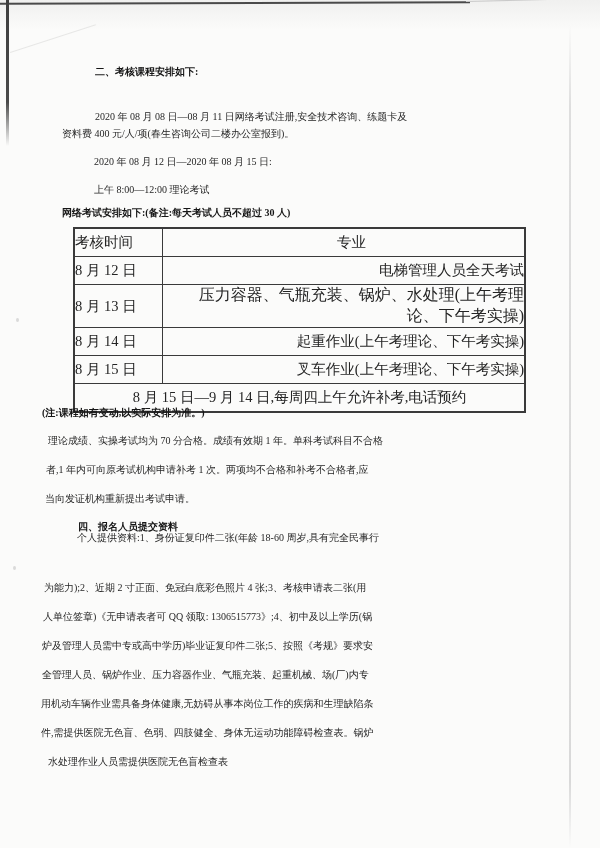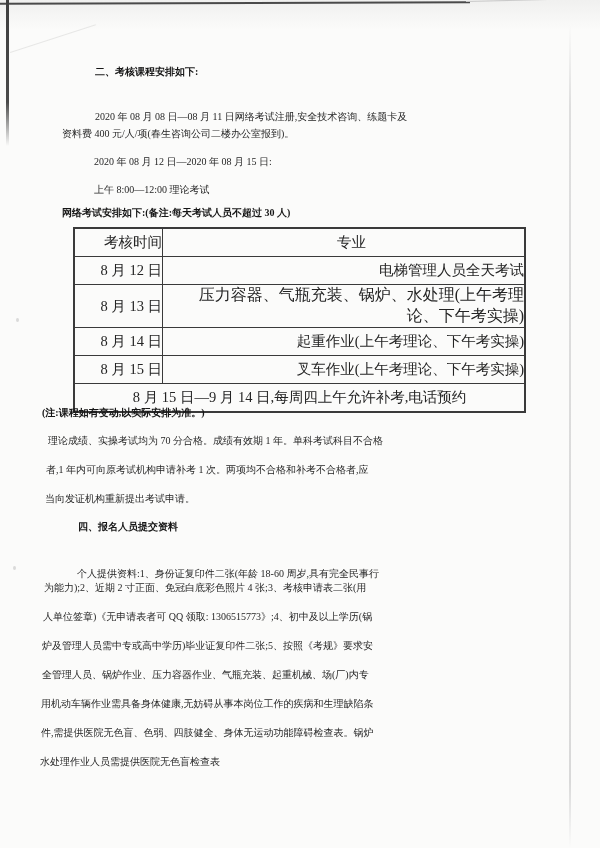--- a/index.html
+++ b/index.html
@@ -48,21 +48,21 @@
       background: transparent;
     }
     .sched td {
       border: 1px solid #3a3a3a;
       font-size: 14.5px;
       color: #242424;
       height: 27px;
       padding: 0;
       vertical-align: middle;
     }
-    .sched .c1 { width: 87px; text-align: right; }
+    .sched .c1 { width: 87px; text-align: left; }
     .sched .c2 { text-align: right; padding-left: 12px; }
     .sched .center { text-align: center; padding-left: 16px; }
     .sched .small { font-size: 16px; padding-left: 17px; }
     .sched .merged { text-align: center; }
     
     .art { position: absolute; pointer-events: none; }
     .art-top-edge {
       left: 0; top: 2px; width: 470px; height: 2px;
       background: #4a4a4a;
       transform: rotate(-0.2deg);
@@ -140,22 +140,22 @@
   </tbody>
     </table>
 
   <div class="ln b" style="left:42px; top:403px;">(注:课程如有变动,以实际安排为准。)</div>
 
   <div class="ln" style="left:48px; top:431px;">理论成绩、实操考试均为 70 分合格。成绩有效期 1 年。单科考试科目不合格</div>
   <div class="ln" style="left:46px; top:460px;">者,1 年内可向原考试机构申请补考 1 次。两项均不合格和补考不合格者,应</div>
   <div class="ln" style="left:45px; top:489px;">当向发证机构重新提出考试申请。</div>
 
   <div class="ln b" style="left:78px; top:517px;">四、报名人员提交资料</div>
-  <div class="ln" style="left:77px; top:564px;">个人提供资料:1、身份证复印件二张(年龄 18-60 周岁,具有完全民事行</div>
+  <div class="ln" style="left:77px; top:528px;">个人提供资料:1、身份证复印件二张(年龄 18-60 周岁,具有完全民事行</div>
   <div class="ln" style="left:44px; top:578px;">为能力);2、近期 2 寸正面、免冠白底彩色照片 4 张;3、考核申请表二张(用</div>
   <div class="ln" style="left:43px; top:607px;">人单位签章)《无申请表者可 QQ 领取: 1306515773》;4、初中及以上学历(锅</div>
   <div class="ln" style="left:42px; top:636px;">炉及管理人员需中专或高中学历)毕业证复印件二张;5、按照《考规》要求安</div>
   <div class="ln" style="left:42px; top:665px;">全管理人员、锅炉作业、压力容器作业、气瓶充装、起重机械、场(厂)内专</div>
   <div class="ln" style="left:41px; top:694px;">用机动车辆作业需具备身体健康,无妨碍从事本岗位工作的疾病和生理缺陷条</div>
   <div class="ln" style="left:41px; top:723px;">件,需提供医院无色盲、色弱、四肢健全、身体无运动功能障碍检查表。锅炉</div>
-  <div class="ln" style="left:40px; top:752px;">水处理作业人员需提供医院无色盲检查表</div>
+  <div class="ln" style="left:48px; top:752px;">水处理作业人员需提供医院无色盲检查表</div>
 
 </div>
 
 </body></html>

